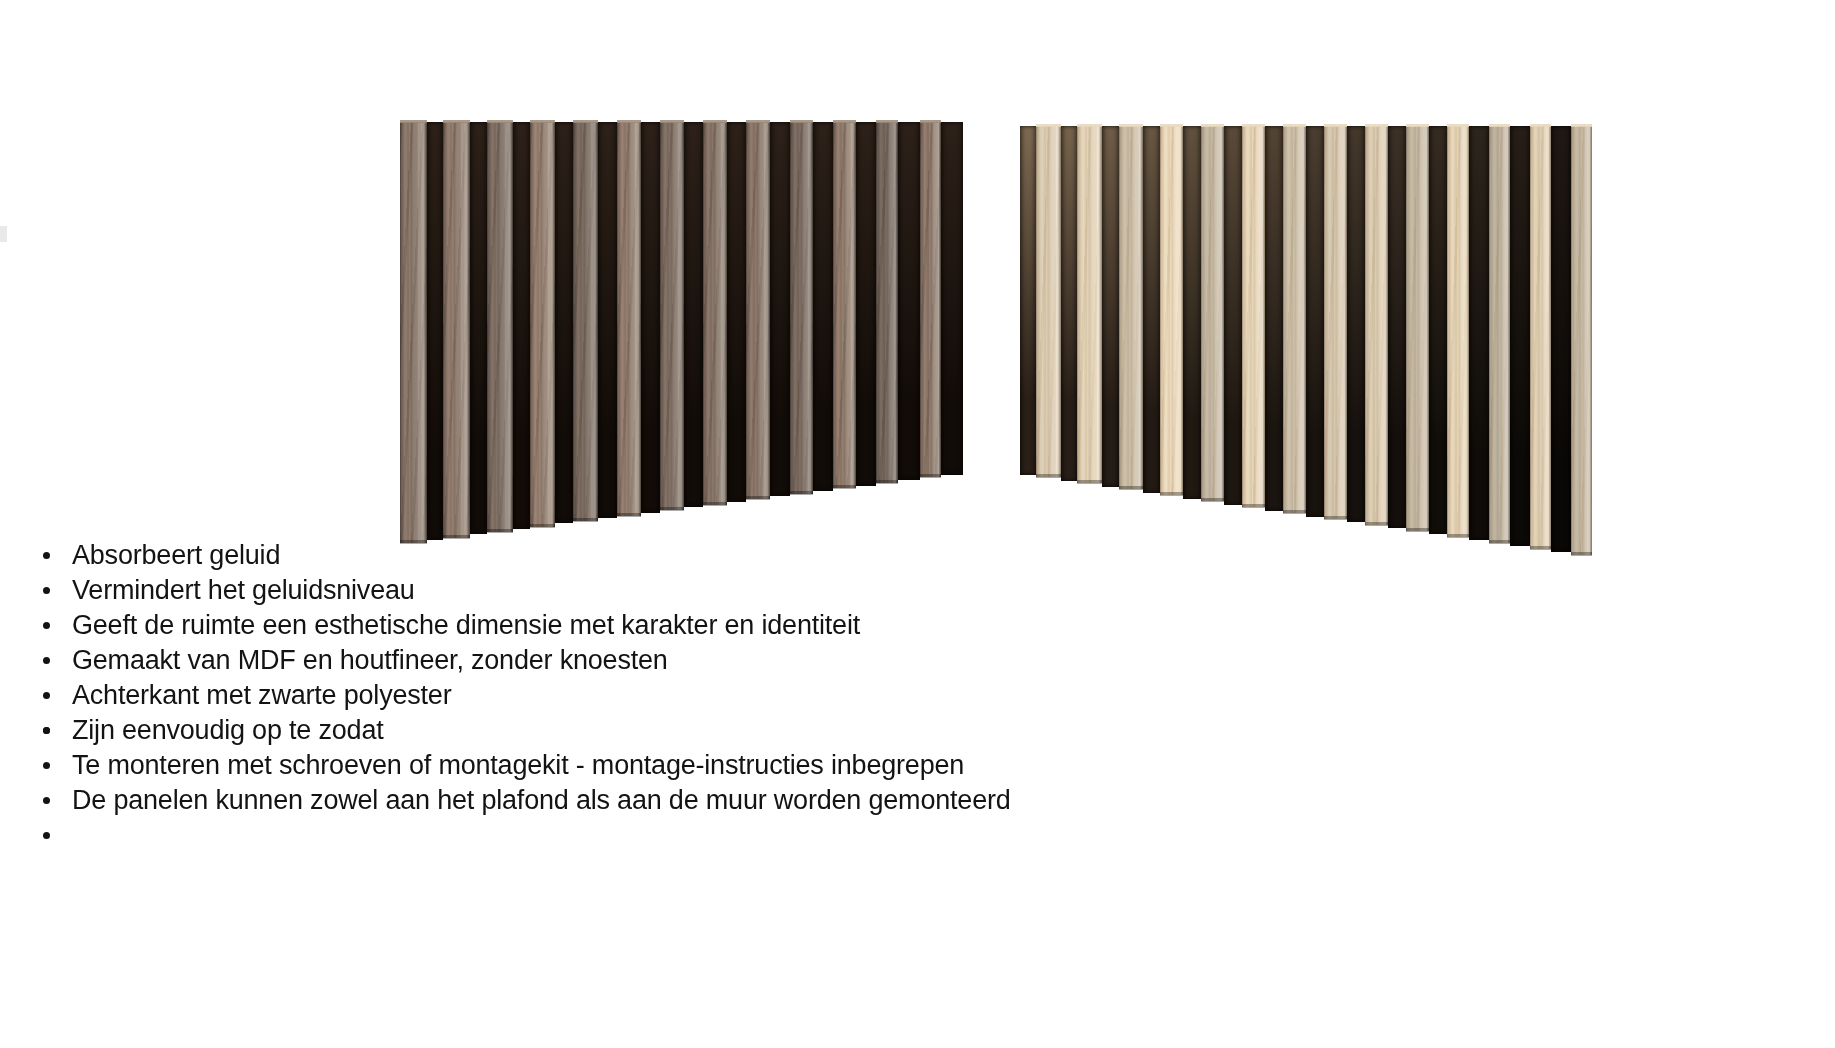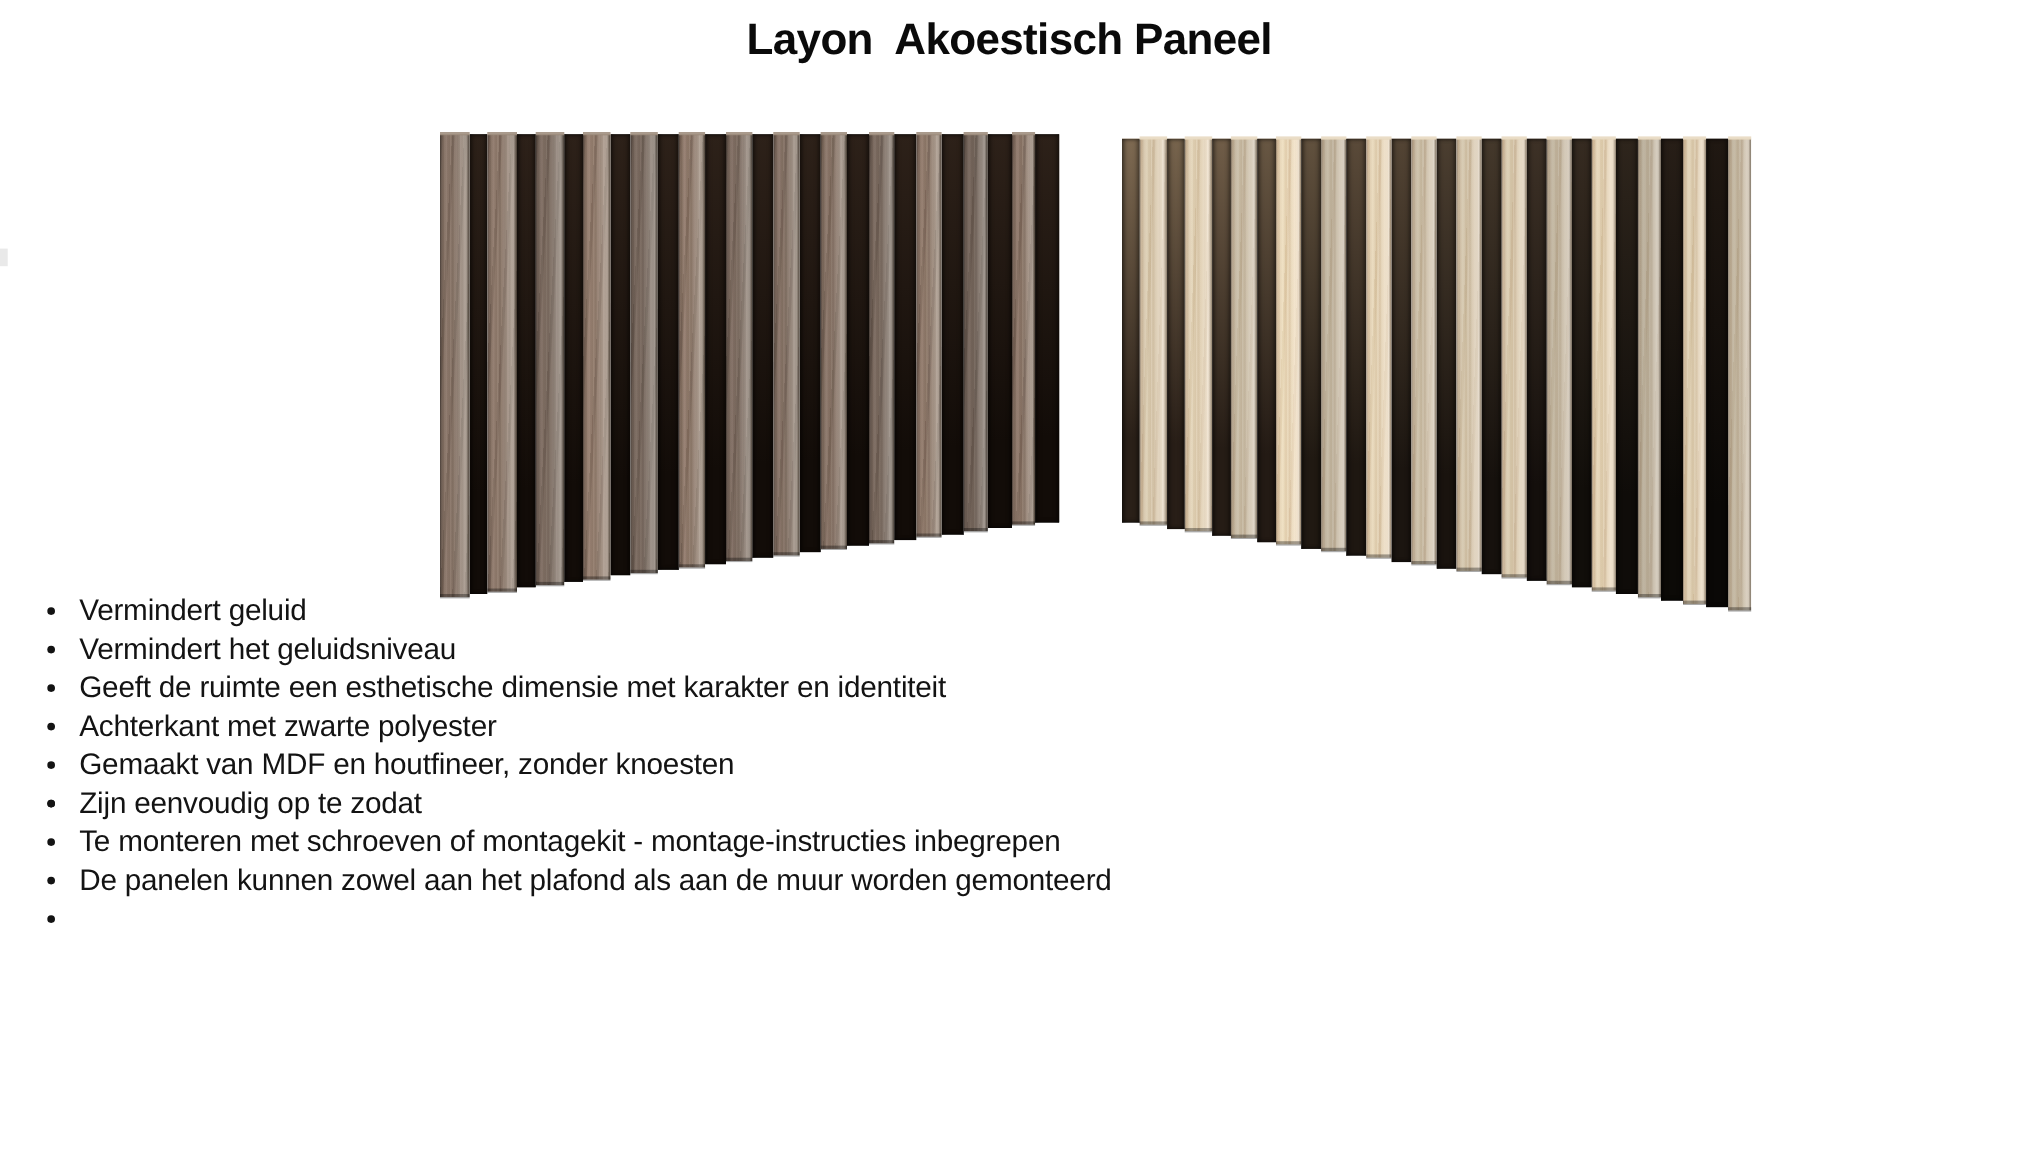--- a/index.html
+++ b/index.html
@@ -88,21 +88,20 @@
     position:absolute;left:13px;top:14px;
     width:7px;height:7px;border-radius:50%;
     background:#131313;
   }
 </style>
 </head>
 <body>
 
 <div id="page">
 
-  <div id="title">Layon  Akoestisch Paneel</div>
 
   <div id="artifact"></div>
 
   <div id="photos">
     <div class="panel" id="panel-dark" style="left: 0px; top: 0px; width: 1000px; height: 600px;">
         <div class="gap" style="left: 426.851px; top: 122px; width: 16.4569px; height: 417.614px; background: linear-gradient(rgb(45, 33, 25) 0%, rgb(18, 12, 8) 78%, rgb(18, 12, 8) 100%); box-shadow: rgba(0, 0, 0, 0.55) 2px 0px 4px inset, rgba(0, 0, 0, 0.45) -2px 0px 4px inset;"></div>
         <div class="slat" style="left: 400px; top: 122px; width: 26.8508px; height: 421px;">
           <div class="face grain-dark" style="filter: brightness(0.985) saturate(1.01);"></div>
           <div style="position: absolute; inset: 0px; background: linear-gradient(90deg, rgba(0, 0, 0, 0.4) 0px, rgba(0, 0, 0, 0) 7%, rgba(255, 255, 255, 0) 40%, rgba(255, 255, 255, 0.3) 88%, rgba(0, 0, 0, 0.4) 100%);"></div>
         </div>
@@ -290,25 +289,25 @@
           <div class="face grain-light" style="filter: brightness(0.881118) saturate(0.963536);"></div>
           <div style="position: absolute; inset: 0px; background: linear-gradient(90deg, rgba(0, 0, 0, 0.32) 0px, rgba(0, 0, 0, 0) 7%, rgba(255, 255, 255, 0) 40%, rgba(255, 255, 255, 0.4) 88%, rgba(0, 0, 0, 0.32) 100%);"></div>
         </div>
         <div style="position: absolute; left: 1570.75px; top: 124px; width: 21.2457px; height: 3px; background: rgb(230, 215, 189); opacity: 0.85;"></div>
         <div style="position: absolute; left: 1570.75px; top: 551.917px; width: 21.2457px; height: 4px; background: rgba(0, 0, 0, 0.33);"></div>
       </div>
   </div>
 
   <div id="features">
     <ul id="feature-list-ul">
-        <li><span class="dot"></span><span>Vermindert geluid</span></li>
+        <li><span class="dot"></span><span>Absorbeert geluid</span></li>
         <li><span class="dot"></span><span>Vermindert het geluidsniveau</span></li>
         <li><span class="dot"></span><span>Geeft de ruimte een esthetische dimensie met karakter en identiteit</span></li>
+        <li><span class="dot"></span><span>Gemaakt van MDF en houtfineer, zonder knoesten</span></li>
         <li><span class="dot"></span><span>Achterkant met zwarte polyester</span></li>
-        <li><span class="dot"></span><span>Gemaakt van MDF en houtfineer, zonder knoesten</span></li>
         <li><span class="dot"></span></li>
         <li><span class="dot"></span><span>Zijn eenvoudig op te zodat</span></li>
         <li><span class="dot"></span><span>Te monteren met schroeven of montagekit - montage-instructies inbegrepen</span></li>
         <li><span class="dot"></span><span>De panelen kunnen zowel aan het plafond als aan de muur worden gemonteerd</span></li>
         <li><span class="dot"></span></li>
       </ul>
   </div>
 
 </div>
 

